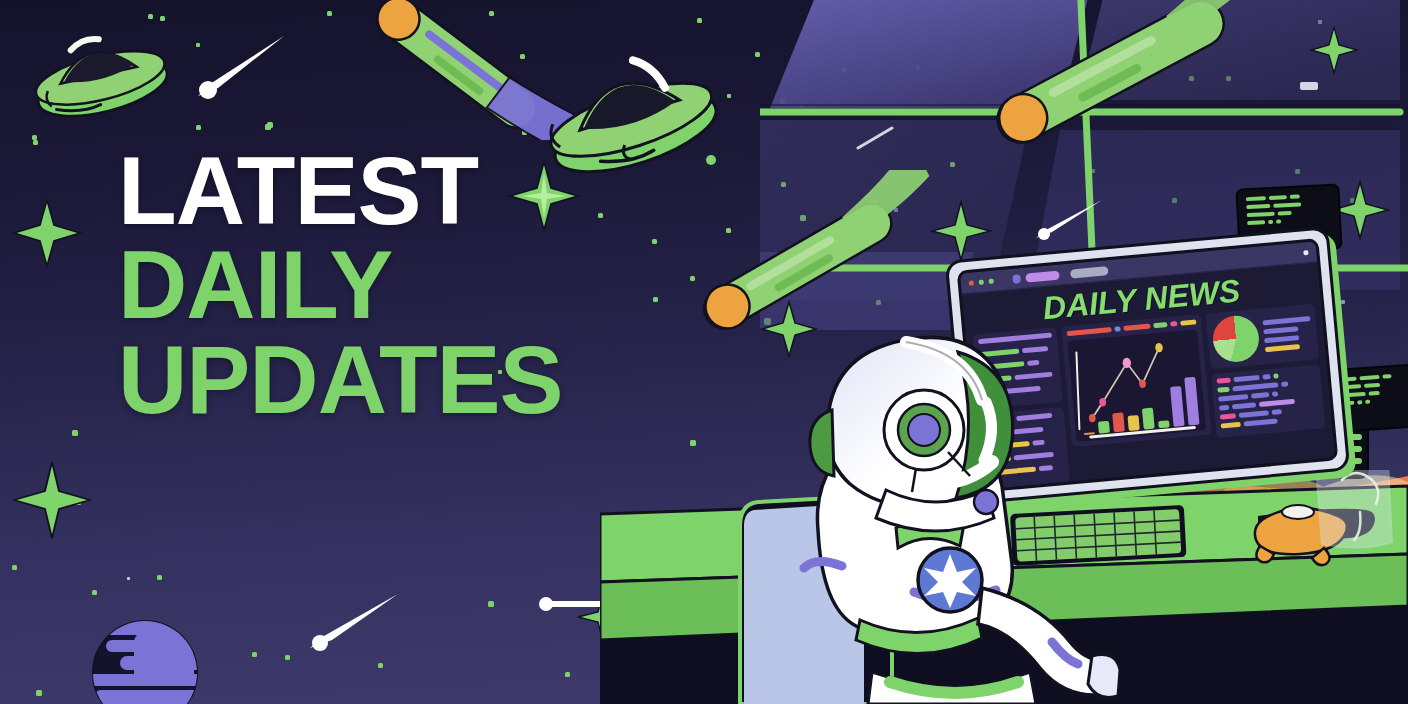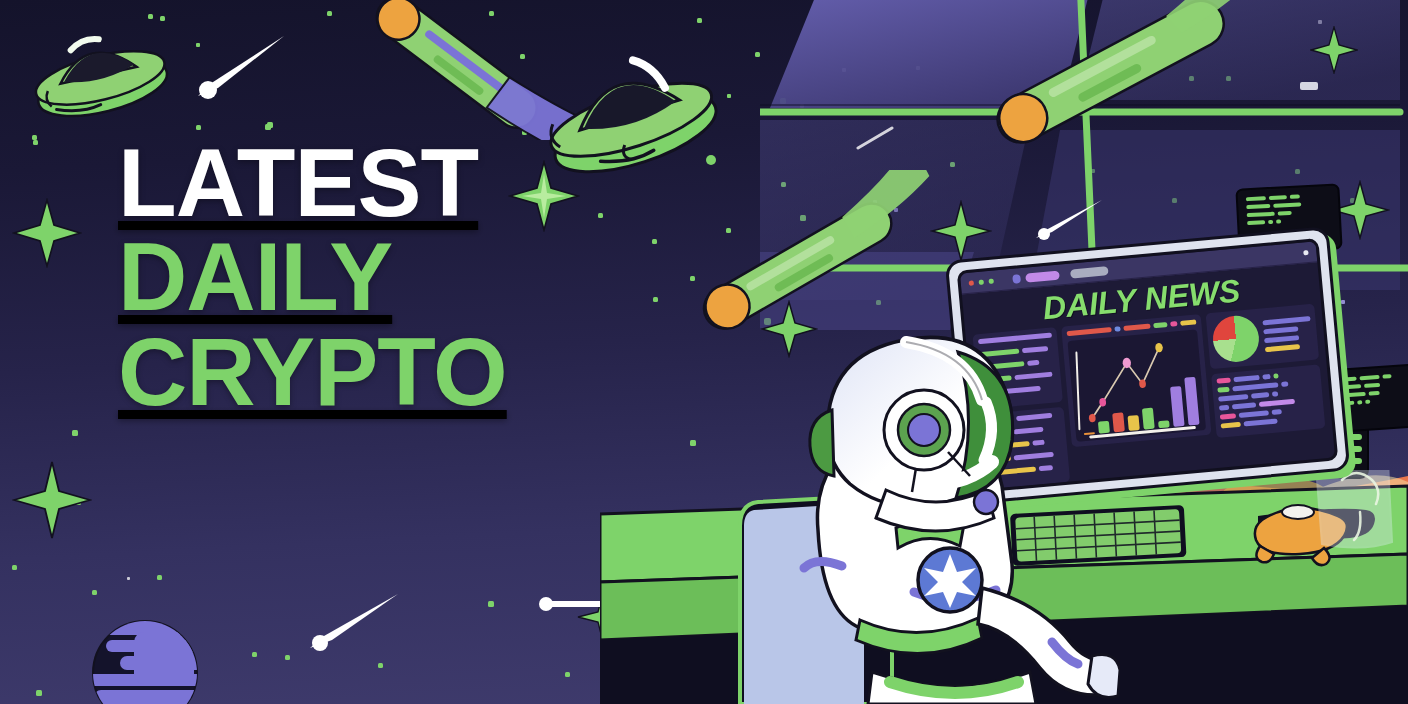--- a/index.html
+++ b/index.html
@@ -3,21 +3,21 @@
 <meta charset="utf-8">
 <style>
   html,body{margin:0;padding:0;background:#0d0c1c;}
   #stage{
     position:relative;width:1408px;height:704px;overflow:hidden;
     font-family:"Liberation Sans", sans-serif;
     background:linear-gradient(177deg,#14132b 0%,#1a1836 22%,#26234a 48%,#343160 72%,#403c6e 100%);
   }
   .abs{position:absolute;}
   
-  #headline{left:118px;top:139px;width:640px;z-index:40;text-decoration:underline;}
+  #headline{left:118px;top:147px;width:640px;z-index:40;}
   #headline .ln{
     font-weight:800;letter-spacing:-1px;line-height:.92;
     font-size:96px;margin:0 0 6px 0;white-space:nowrap;
     text-shadow:0 2px 6px rgba(0,0,0,.35);
   }
   .c-white{color:#ffffff;}
   .c-green{color:#7ed36a;}
   .sparkle{pointer-events:none;}
   
   #monitor{left:955px;top:243px;width:385px;height:245px;z-index:30;
@@ -284,21 +284,21 @@
       <rect x="-10" y="56" width="130" height="12" rx="6"></rect>
       <rect x="4" y="72" width="122" height="14" rx="7"></rect>
       <rect x="-10" y="92" width="130" height="16" rx="8"></rect>
       <rect x="44" y="14" width="60" height="52" rx="10"></rect>
     </g>
   </svg>
 
   <div id="headline" class="abs">
     <div class="ln c-white">LATEST</div>
     <div class="ln c-green">DAILY</div>
-    <div class="ln c-green">CRYPTO</div>
+    <div class="ln c-green">UPDATES</div>
   </div>
 
   <svg class="abs" style="left:1000px;top:430px;width:408px;height:274px;z-index:18;">
     <path d="M0 96 q 70 -60 170 -38 q 90 20 238 -12 L408 274 L0 274 Z" fill="#e9764c"></path>
     <path d="M120 70 q 90 -24 180 -8 q 60 10 108 -6 L408 274 L80 274 Z" fill="#ef8a5c" opacity=".7"></path>
     <g stroke="#f6cfb8" stroke-width="2.5" fill="none" opacity=".8" stroke-linecap="round">
       <path d="M250 120 q 18 -12 34 2"></path>
       <path d="M292 140 q 14 -10 26 4"></path>
       <path d="M232 160 q -10 10 4 18 q 14 8 4 18"></path>
       <path d="M332 170 q 20 -8 34 6"></path>

